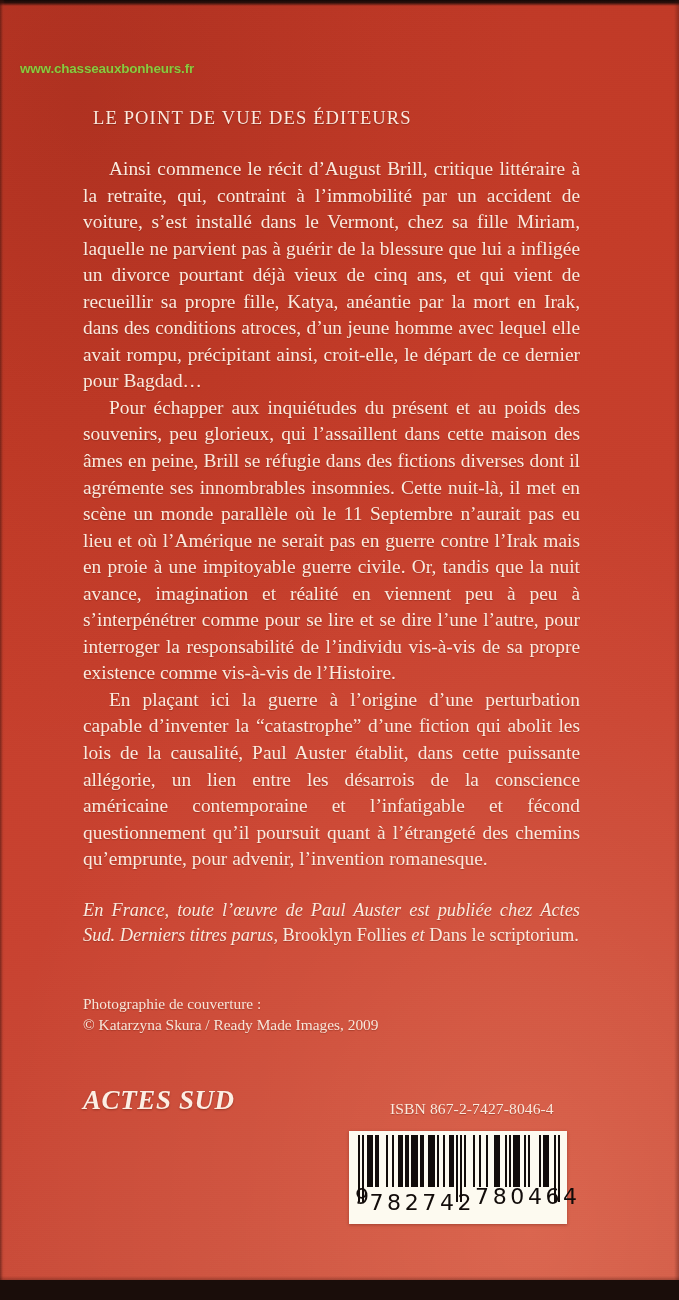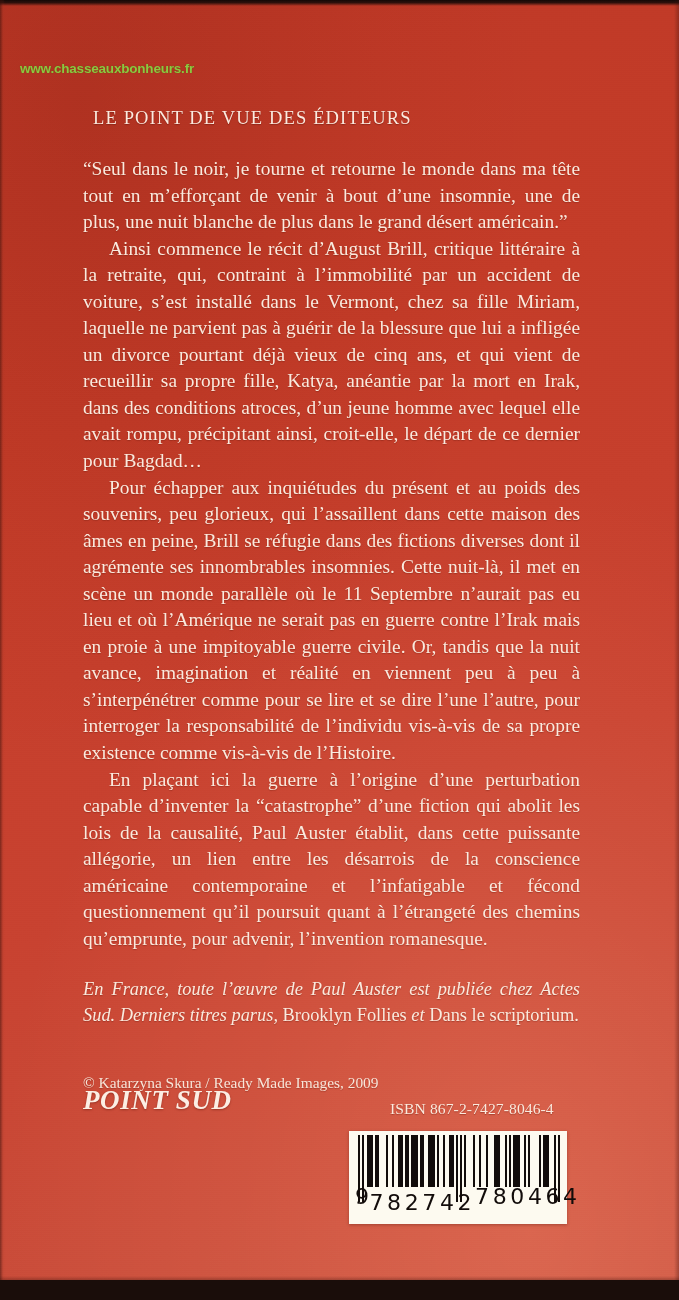--- a/index.html
+++ b/index.html
@@ -215,40 +215,40 @@
   <div class="edge-bottom"></div>
   <div class="grain"></div>
 
   <div class="watermark">www.chasseauxbonheurs.fr</div>
 
   <div class="content">
 
     <div class="editors-title">LE POINT DE VUE DES ÉDITEURS</div>
 
     <div class="blurb">
-      <p>“Seul dans le noir, je tourne et retourne le monde dans ma tête tout en m’efforçant de venir à bout d’une insomnie, une de plus, une nuit blanche de plus dans le grand désert américain.”</p>
       <p class="indent">Ainsi commence le récit d’August Brill, critique littéraire à la retraite, qui, contraint à l’immobilité par un accident de voiture, s’est installé dans le Vermont, chez sa fille Miriam, laquelle ne parvient pas à guérir de la blessure que lui a infligée un divorce pourtant déjà vieux de cinq ans, et qui vient de recueillir sa propre fille, Katya, anéantie par la mort en Irak, dans des conditions atroces, d’un jeune homme avec lequel elle avait rompu, précipitant ainsi, croit-elle, le départ de ce dernier pour Bagdad…</p>
       <p class="indent">Pour échapper aux inquiétudes du présent et au poids des souvenirs, peu glorieux, qui l’assaillent dans cette maison des âmes en peine, Brill se réfugie dans des fictions diverses dont il agrémente ses innombrables insomnies. Cette nuit-là, il met en scène un monde parallèle où le 11 Septembre n’aurait pas eu lieu et où l’Amérique ne serait pas en guerre contre l’Irak mais en proie à une impitoyable guerre civile. Or, tandis que la nuit avance, imagination et réalité en viennent peu à peu à s’interpénétrer comme pour se lire et se dire l’une l’autre, pour interroger la responsabilité de l’individu vis-à-vis de sa propre existence comme vis-à-vis de l’Histoire.</p>
       <p class="indent">En plaçant ici la guerre à l’origine d’une perturbation capable d’inventer la “catastrophe” d’une fiction qui abolit les lois de la causalité, Paul Auster établit, dans cette puissante allégorie, un lien entre les désarrois de la conscience américaine contemporaine et l’infatigable et fécond questionnement qu’il poursuit quant à l’étrangeté des chemins qu’emprunte, pour advenir, l’invention romanesque.</p>
     </div>
 
     <div class="note">
       <i>En France, toute l’œuvre de Paul Auster est publiée chez Actes Sud. Derniers titres parus,</i><span> Brooklyn Follies </span><i>et</i><span> Dans le scriptorium.</span>
     </div>
 
     <div class="credit">
+      <div>Photographie de couverture :</div>
       <div>© Katarzyna Skura / Ready Made Images, 2009</div>
     </div>
 
   </div>
 
   <div class="footer">
 
     <div class="publisher">
-      <div class="publisher-name">POINT SUD</div>
+      <div class="publisher-name">ACTES SUD</div>
     </div>
 
     <div class="isbn">ISBN 867-2-7427-8046-4</div>
 
     <div class="barcode-box">
       <div class="barcode-bars" id="barcode-bars">
           <span class="guard" style="width:1.0526315789473684%"></span>
           <span class="sp guard" style="width:1.0526315789473684%"></span>
           <span class="guard" style="width:1.0526315789473684%"></span>
           <span class="sp" style="width:1.0526315789473684%"></span>

